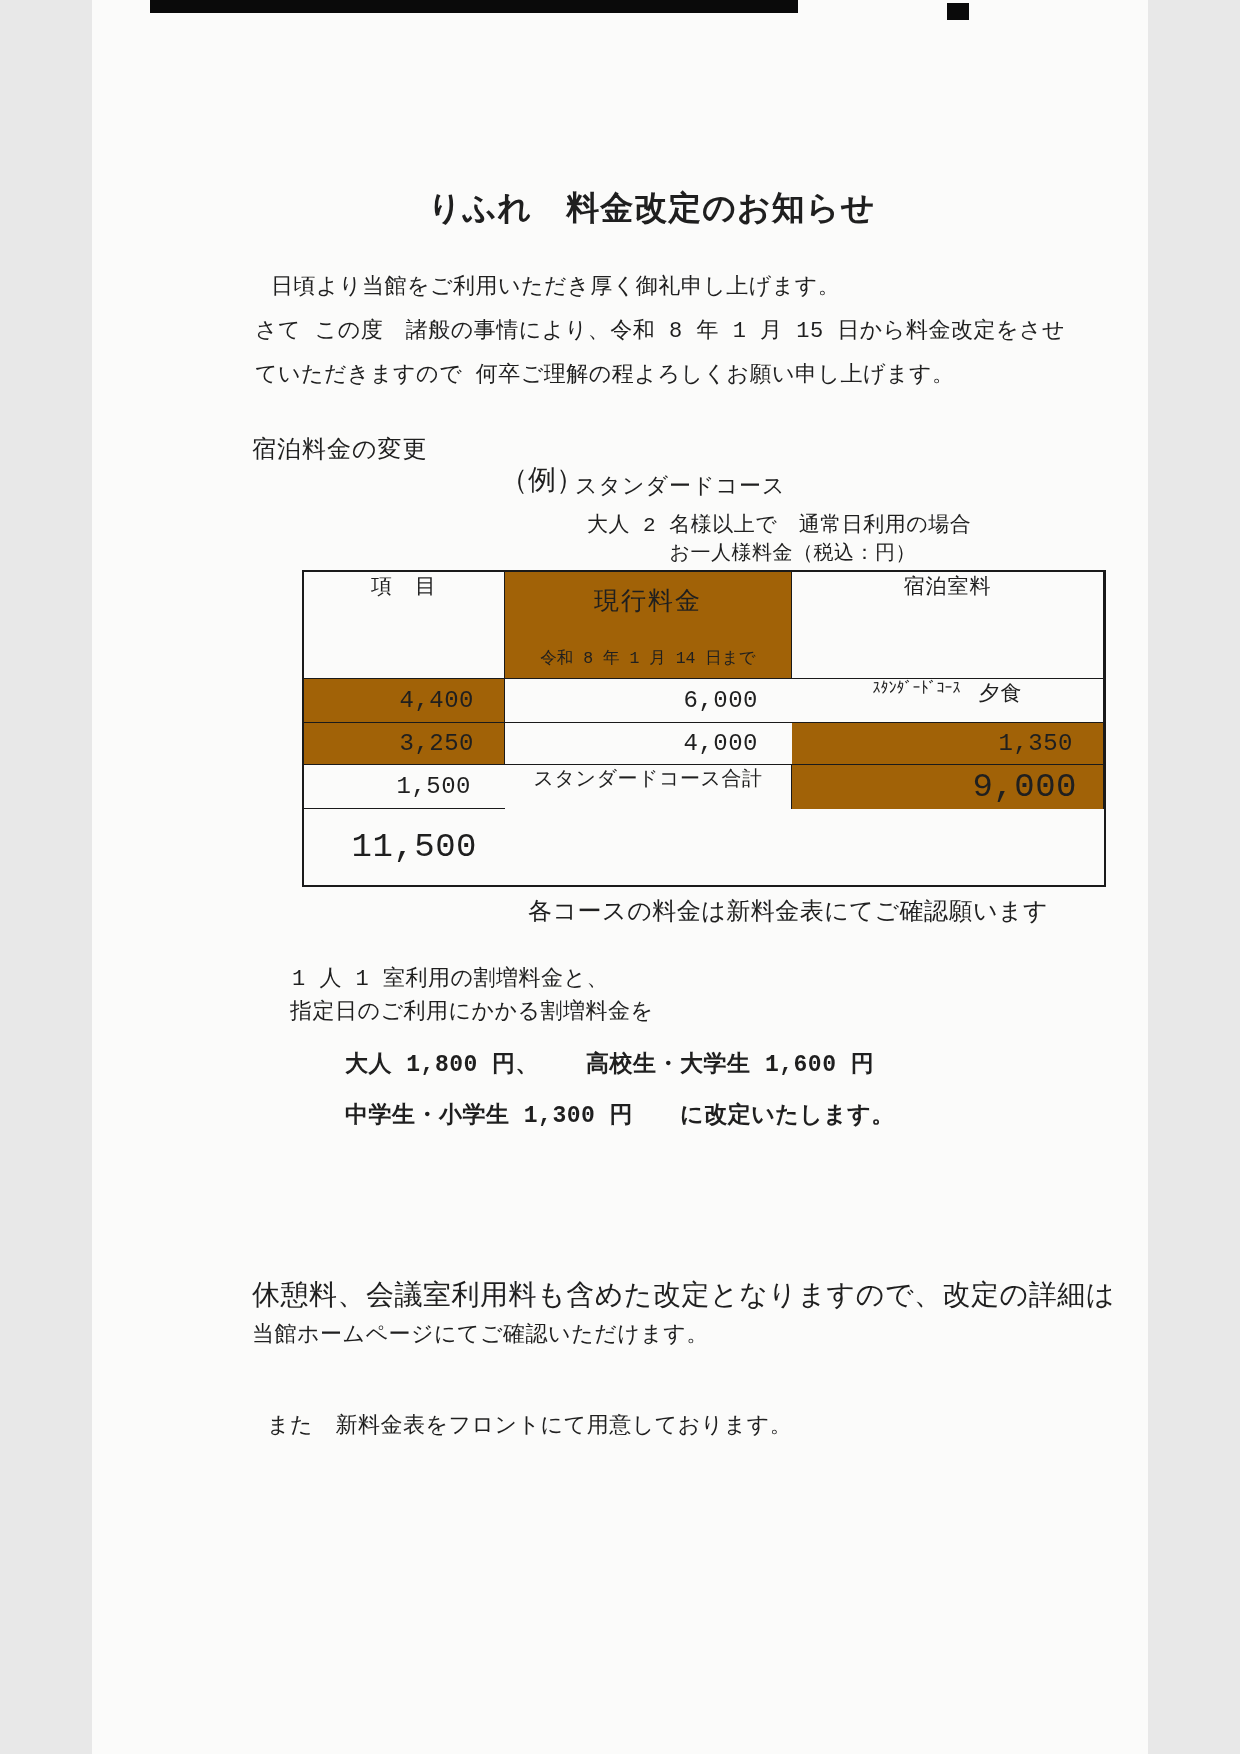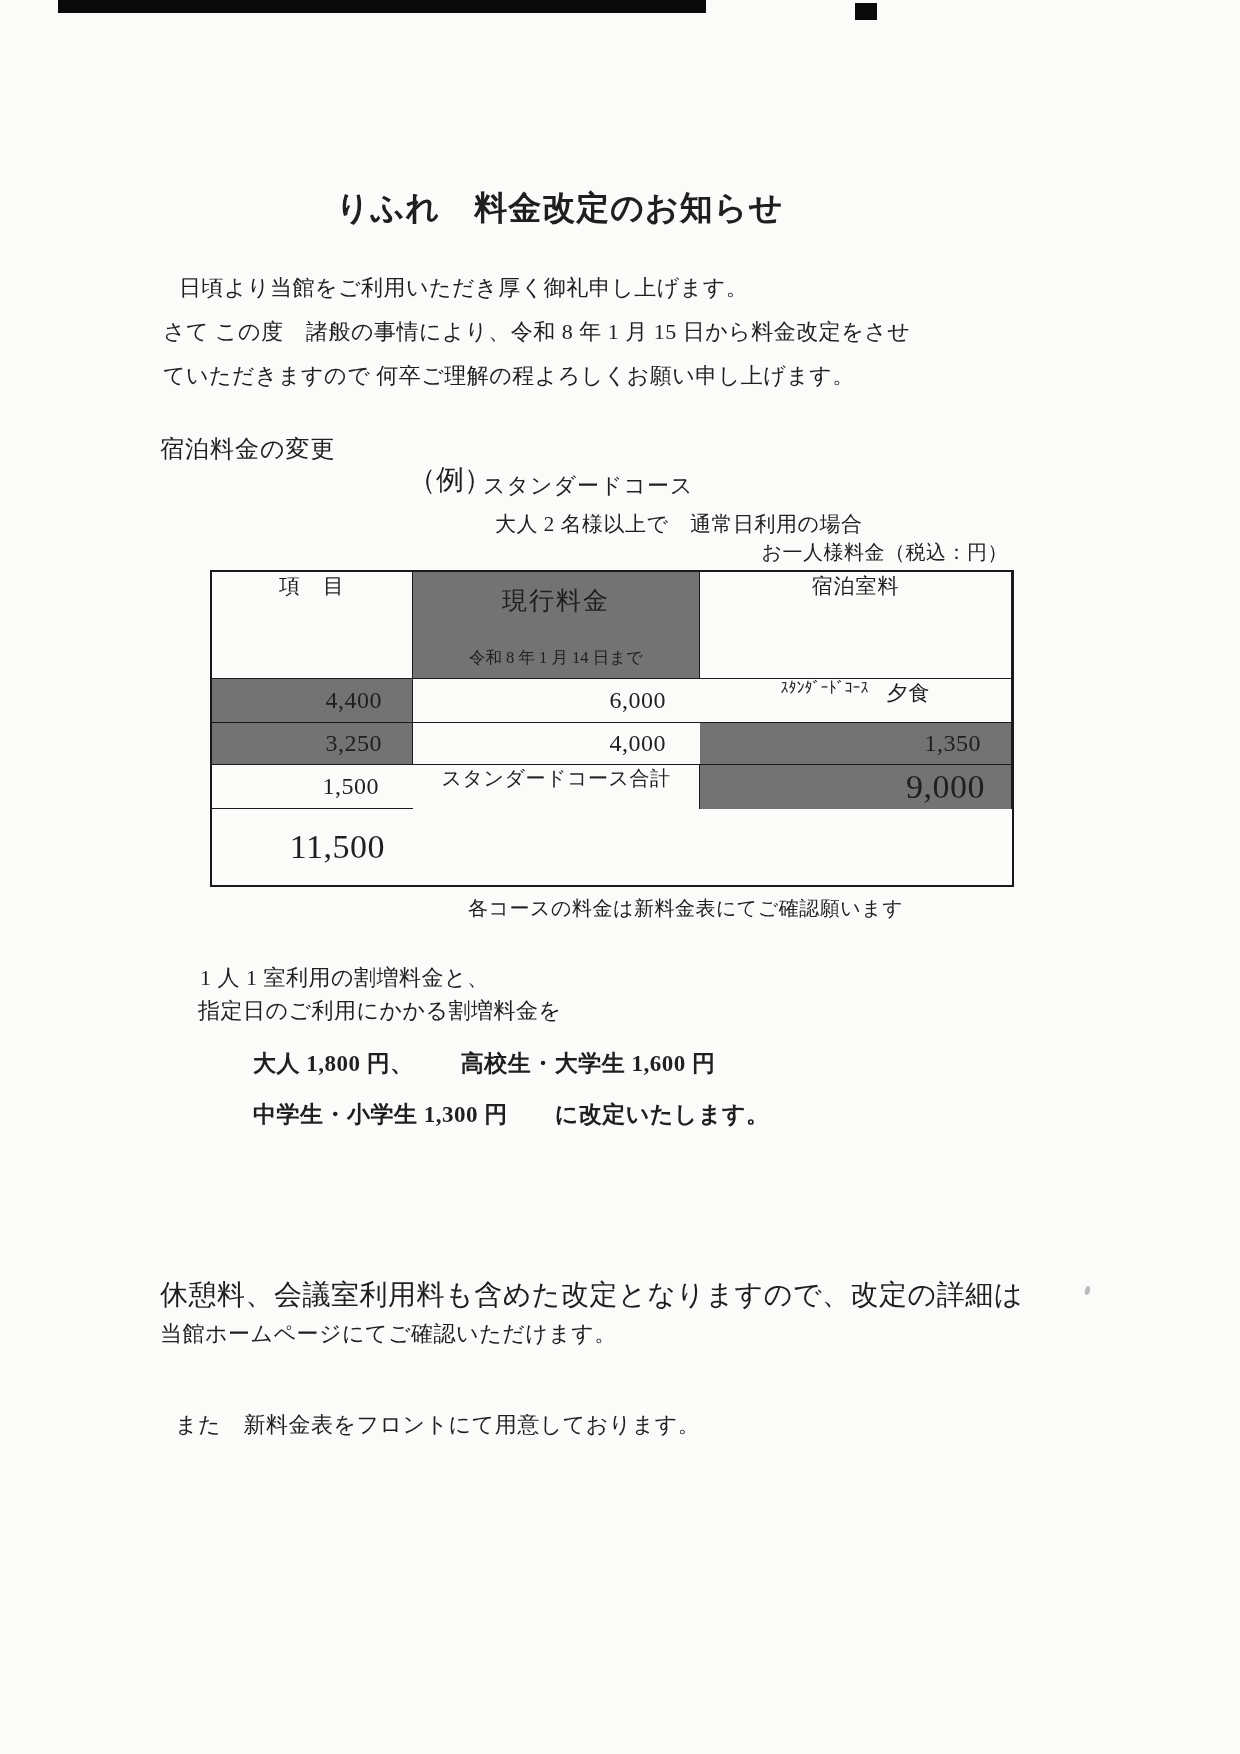--- a/index.html
+++ b/index.html
@@ -1,23 +1,23 @@
 <!DOCTYPE html>
 <html><head>
 <meta charset="utf-8">
 <style>
   html, body { margin: 0; padding: 0; background: #e8e8e8; }
   .page {
     position: relative;
-    width: 1240px;
+    width: 1056px;
     height: 1754px;
     margin: 0 auto;
     background: #fbfbfa;
     overflow: hidden;
-    font-family: Liberation Serif, serif;
+    font-family: Liberation Mono, monospace;
     color: #1f1f1f;
   }
   .abs { position: absolute; }
 
   
   .artifact-bar   { left: 58px;  top: 0;   width: 648px; height: 13px; background: #0a0a0a; }
   .artifact-mark  { left: 855px; top: 3px; width: 22px;  height: 17px; background: #0a0a0a; }
   .scan-speck     { left: 1085px; top: 1286px; width: 5px; height: 9px; background: #9a9a9a;
                     border-radius: 50%; transform: rotate(14deg); opacity: .65; }
 
@@ -43,36 +43,36 @@
     left: 210px; top: 570px;
     display: grid;
     grid-template-columns: 201px 287px 312px;
     grid-template-rows: 107px 44px 42px 44px 76px;
     border: 2px solid #1a1a1a;
     background: #fbfbfa;
   }
   .cell { border-right: 1.5px solid #1a1a1a; border-bottom: 1.5px solid #1a1a1a; box-sizing: border-box; }
   .cell.last-col { border-right: none; }
   .cell.last-row { border-bottom: none; }
-  .cell.shaded { background: #737373; }
+  .cell.shaded { background: #a16207; }
   .c-center { display: flex; align-items: flex-start; justify-content: center; }
   .c-val { display: flex; align-items: center; justify-content: flex-end; font-size: 24px; letter-spacing: .5px; }
   .pad-cur { padding-right: 30px; }
   .pad-new { padding-right: 34px; }
   .hdr-col { display: flex; flex-direction: column; align-items: center; justify-content: space-between; padding: 12px 0 9px 0; }
   .hdr-main { font-size: 25px; letter-spacing: 2px; }
   .hdr-sub  { font-size: 16.5px; letter-spacing: 0; white-space: nowrap; }
   .item-label { font-size: 21px; letter-spacing: 1px; }
   .item-prefix { font-size: 16px; letter-spacing: 0; margin-right: 18px; }
   .total-label { font-size: 20px; letter-spacing: .5px; }
   .total-val { font-size: 34px; }
   .total-val.pad-cur { padding-right: 26px; }
   .total-val.pad-new { padding-right: 28px; }
 
-  .table-note { left: 468px; top: 895px; font-size: 20px; letter-spacing: .5px; white-space: nowrap; text-align: right; }
+  .table-note { left: 436px; top: 895px; font-size: 24px; letter-spacing: .5px; white-space: nowrap; text-align: right; }
 
   .surcharge-line1 { left: 200px; top: 963px; font-size: 22px; letter-spacing: .5px; white-space: nowrap; }
   .surcharge-line2 { left: 198px; top: 996px; font-size: 22px; letter-spacing: .5px; white-space: nowrap; }
   .rates-line1 { left: 253px; top: 1048px; font-size: 23px; font-weight: 700; letter-spacing: .5px; white-space: nowrap; }
   .rates-line2 { left: 253px; top: 1099px; font-size: 23px; font-weight: 700; letter-spacing: .5px; white-space: nowrap; }
 
   .footer-line1 { left: 160px; top: 1276px; font-size: 28px; letter-spacing: .5px; white-space: nowrap; }
   .footer-line2 { left: 160px; top: 1319px; font-size: 22px; letter-spacing: .5px; white-space: nowrap; }
   .footer-line3 { left: 175px; top: 1382px; font-size: 22px; letter-spacing: .5px; white-space: nowrap; margin-top: 28px; }
 </style>

